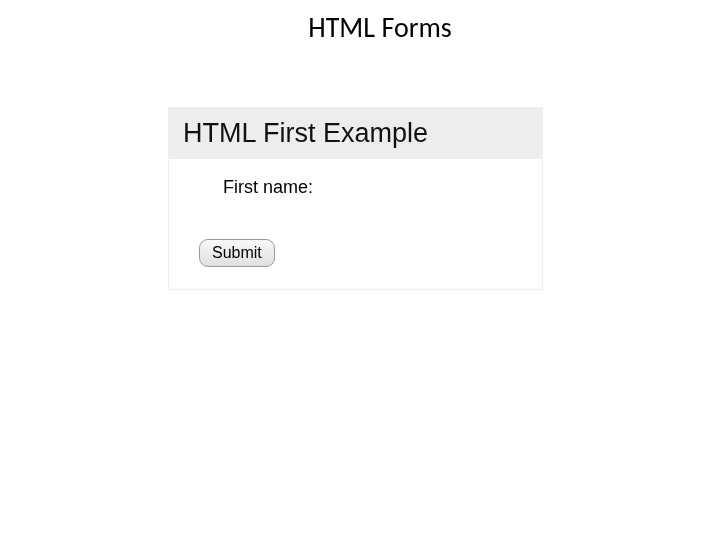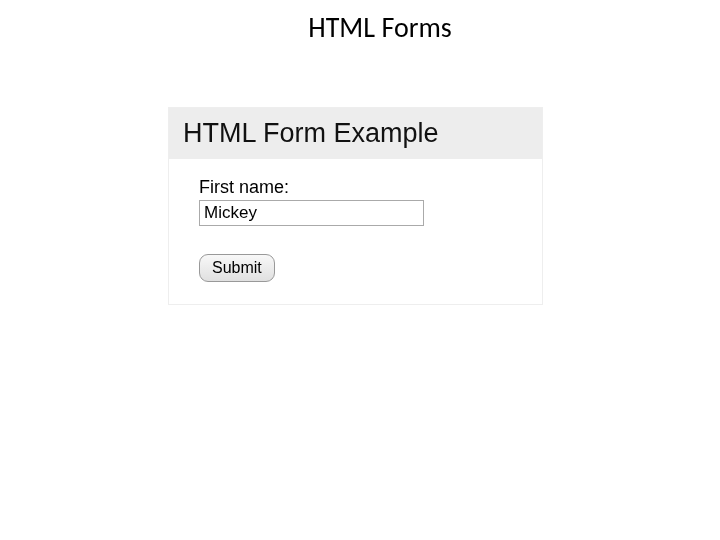--- a/index.html
+++ b/index.html
@@ -38,20 +38,21 @@
       font-family: "Segoe UI", Arial, sans-serif;
     }
     .form-body {
       padding: 18px 30px 22px 30px;
     }
     .field-label {
       font-size: 18px;
       color: #000;
       margin-bottom: 2px;
       font-family: "Segoe UI", Arial, sans-serif;
+      margin-left: 24px;
     }
     .field-input {
       width: 225px;
       font-size: 17px;
       padding: 2px 4px;
       border: 1px solid #aaa;
       font-family: "Segoe UI", Arial, sans-serif;
       color: #000;
       margin-bottom: 8px;
       background: #fff;
@@ -67,20 +68,19 @@
       color: #000;
       cursor: pointer;
     }
   </style>
 </head>
 <body>
 
 <div class="page-title">HTML Forms</div>
 
 <div class="form-container">
-  <div class="form-header">HTML Form Example</div>
+  <div class="form-header">HTML First Example</div>
   <div class="form-body">
     <div class="field-label">First name:</div>
-    <input type="text" class="field-input" value="Mickey" style="">
     <br>
     <button class="submit-button">Submit</button>
   </div>
 </div>
 
 </body></html>

